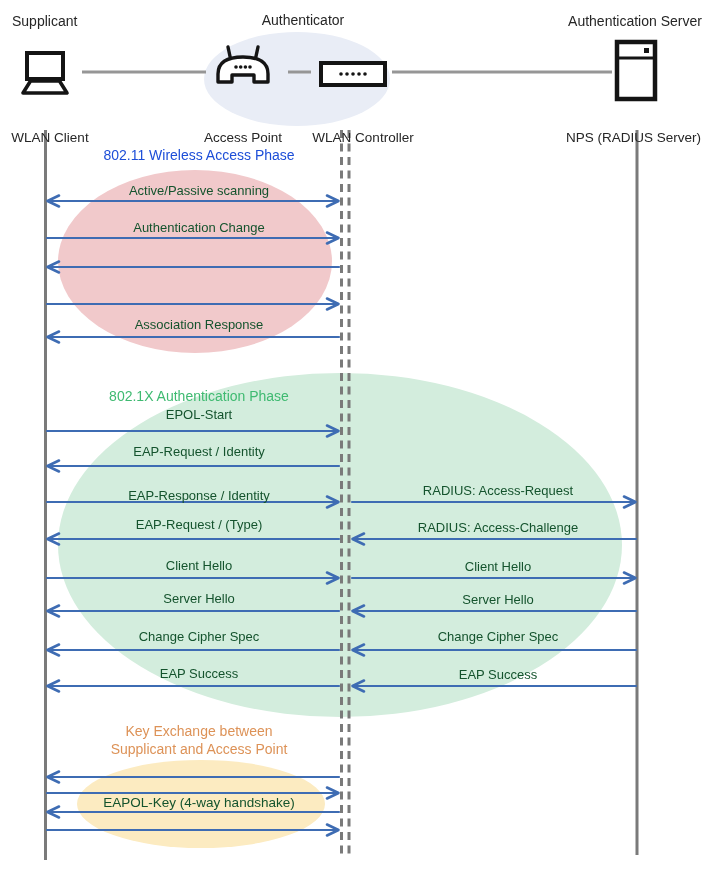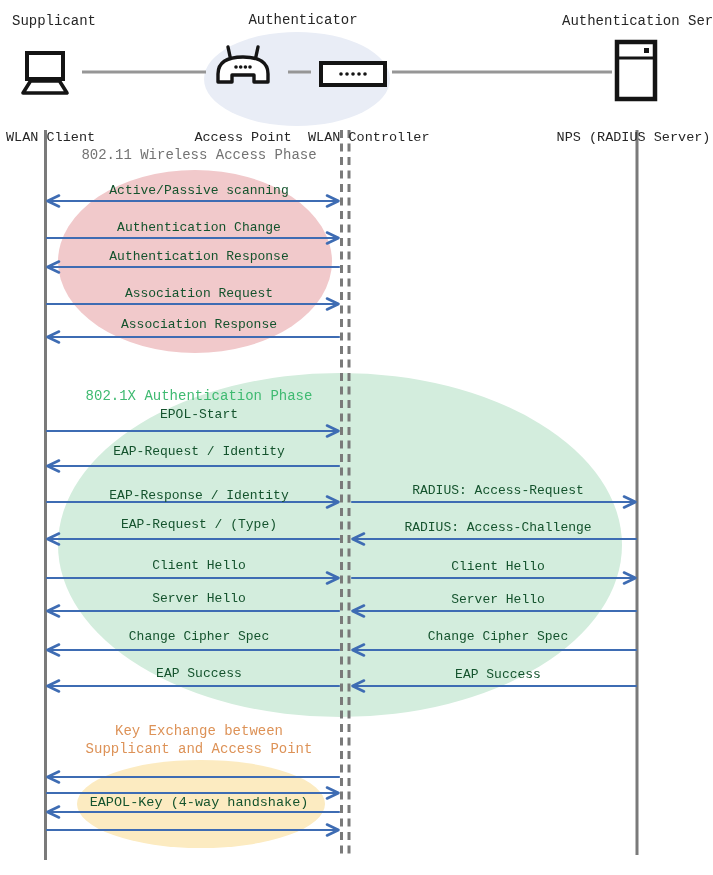--- a/index.html
+++ b/index.html
@@ -1,30 +1,30 @@
 <!DOCTYPE html>
 <html><head>
 <meta charset="utf-8">
 <style>
   html,body{margin:0;padding:0;background:#fff;}
   .stage{position:relative;width:713px;height:875px;background:#ffffff;
-         font-family:Liberation Mono, monospace;overflow:hidden;}
+         font-family:Liberation Sans, sans-serif;overflow:hidden;}
   .ellipse{position:absolute;border-radius:50%;}
   #el-blue  {left:204px;top:32px;width:186px;height:94px;background:#E9EDF6;}
   #el-pink  {left:58px;top:170px;width:274px;height:183px;background:#F1C9CB;}
   #el-green {left:58px;top:373px;width:564px;height:344px;background:#D3EDDD;}
   #el-yellow{left:77px;top:760px;width:248px;height:88px;background:#FCEBC1;}
   .canvas{position:absolute;left:0;top:0;}
   .icon{position:absolute;}
   .hdr{position:absolute;font-size:14px;color:#262626;white-space:nowrap;}
   .dev{position:absolute;top:108px;font-size:13.5px;color:#262626;text-align:center;white-space:nowrap;margin-top:22px;}
   .msg{position:absolute;left:62px;width:274px;font-size:13px;color:#14532d;text-align:center;white-space:nowrap;}
   .msg.right{left:361px;}
   .ptitle{position:absolute;left:62px;width:274px;font-size:14px;text-align:center;white-space:nowrap;line-height:18px;}
-  .p1{color:#737373;}
+  .p1{color:#1d4ed8;}
   .p2{color:#3FBA71;}
   .p3{color:#DD9257;}
   .center{text-align:center;}
 </style>
 </head>
 <body>
 
 <div class="stage">
 
   <div class="ellipse" id="el-blue"></div>
@@ -189,22 +189,20 @@
 
   <div class="ptitle p1" style="top:146px;">802.11 Wireless Access Phase</div>
   <div class="ptitle p2" style="top:375px;margin-top:12px;">802.1X Authentication Phase</div>
   <div class="ptitle p3" style="top:722px;">
     <div>Key Exchange between</div>
     <div>Supplicant and Access Point</div>
   </div>
 
   <div class="msg" style="top:183px;">Active/Passive scanning</div>
   <div class="msg" style="top:220px;">Authentication Change</div>
-  <div class="msg" style="top:249px;">Authentication Response</div>
-  <div class="msg" style="top:286px;">Association Request</div>
   <div class="msg" style="top:317px;">Association Response</div>
 
   <div class="msg" style="top:407px;">EPOL-Start</div>
   <div class="msg" style="top:444px;">EAP-Request / Identity</div>
   <div class="msg" style="top:488px;">EAP-Response / Identity</div>
   <div class="msg" style="top:517px;">EAP-Request / (Type)</div>
   <div class="msg" style="top:558px;">Client Hello</div>
   <div class="msg" style="top:591px;">Server Hello</div>
   <div class="msg" style="top:629px;">Change Cipher Spec</div>
   <div class="msg" style="top:666px;">EAP Success</div>

